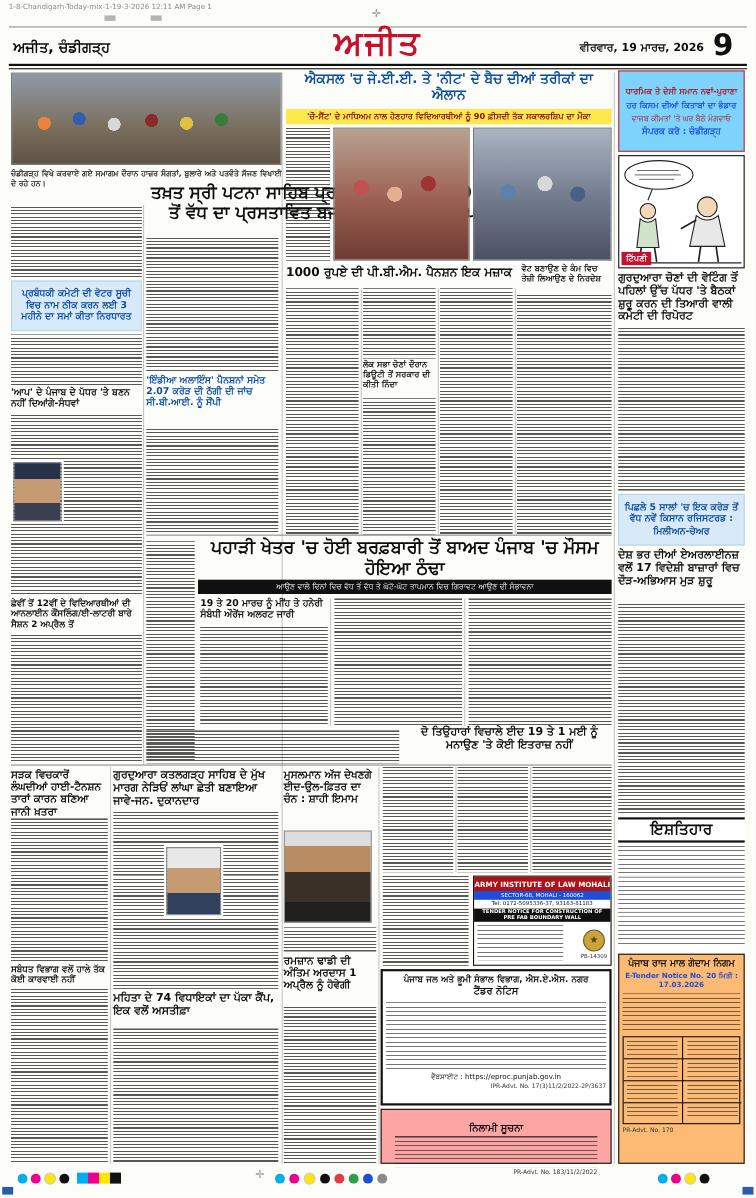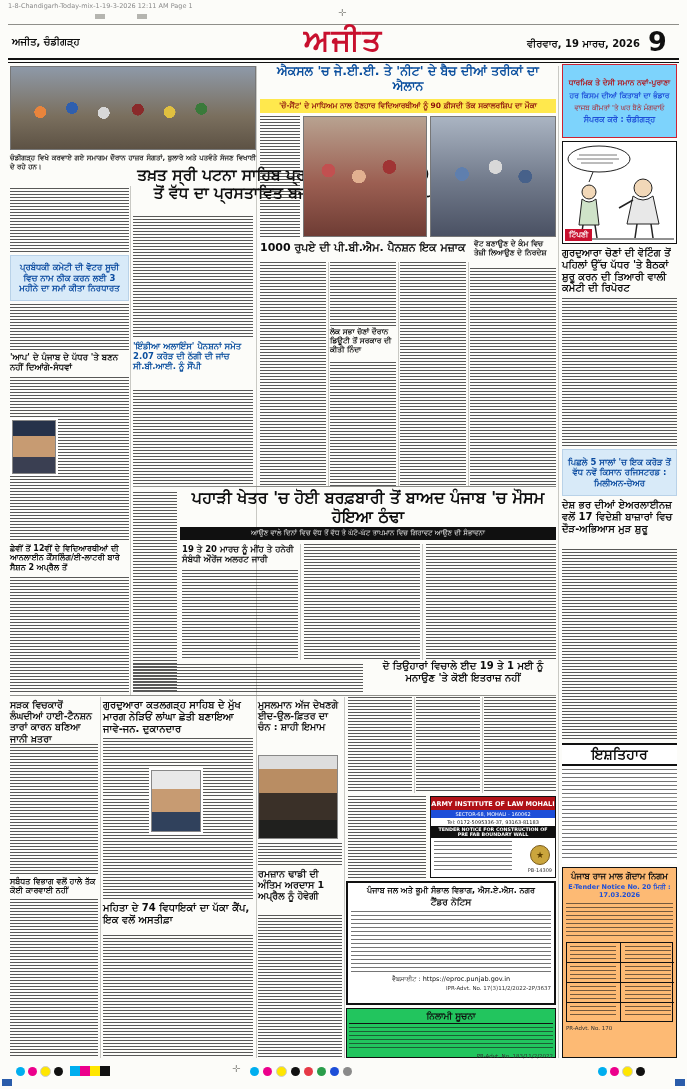--- a/index.html
+++ b/index.html
@@ -44,21 +44,21 @@
 <body>
 
 <div id="page">
 
   <div class="abs tiny" style="left:8px;top:3px;width:430px;height:10px;">1-8-Chandigarh-Today-mix-1-19-3-2026  12:11 AM  Page 1</div>
   <div class="abs" style="left:95px;top:14px;width:10px;height:5px;background:#b5b5b0;"></div>
   <div class="abs" style="left:137px;top:14px;width:10px;height:5px;background:#b5b5b0;"></div>
   <div class="abs" style="left:338px;top:7px;font-size:10px;color:#9a9a95;">✛</div>
 
   <div class="abs hr" style="left:8px;top:24px;width:671px;"></div>
-  <div class="abs hl" style="left:12px;top:36px;width:160px;font-size:10px;">ਅਜੀਤ, ਚੰਡੀਗੜ੍ਹ</div>
+  <div class="abs hl" style="left:12px;top:36px;width:160px;font-size:13px;">ਅਜੀਤ, ਚੰਡੀਗੜ੍ਹ</div>
   <div class="abs" style="left:0;top:25px;width:687px;text-align:center;font-size:30px;font-weight:800;color:var(--masthead-red);letter-spacing:2px;line-height:1;">ਅਜੀਤ</div>
   <div class="abs hl" style="left:440px;top:38px;width:200px;font-size:10px;text-align:right;">ਵੀਰਵਾਰ, 19 ਮਾਰਚ, 2026</div>
   <div class="abs" style="left:648px;top:26px;width:32px;font-size:27px;font-weight:800;color:#101010;">9</div>
   <div class="abs" style="left:8px;top:58px;width:671px;height:2px;background:#111;"></div>
   <div class="abs hr" style="left:8px;top:62px;width:671px;background:#111;"></div>
 
   <div class="abs vr" style="left:130px;top:186px;height:509px;"></div>
   <div class="abs vr" style="left:256px;top:66px;height:992px;"></div>
   <div class="abs vr" style="left:558px;top:66px;height:992px;"></div>
 
@@ -177,21 +177,21 @@
   </div>
 
   <div class="abs adborder" style="left:346px;top:881px;width:210px;height:124px;padding:3px;">
     <div class="hl center" style="font-size:8px;">ਪੰਜਾਬ ਜਲ ਅਤੇ ਭੂਮੀ ਸੰਭਾਲ ਵਿਭਾਗ, ਐਸ.ਏ.ਐਸ. ਨਗਰ</div>
     <div class="hl center" style="font-size:9px;margin-top:2px;">ਟੈਂਡਰ ਨੋਟਿਸ</div>
     <div class="g2" style="height:62px;margin-top:3px;"></div>
     <div class="center" style="font-size:6.5px;margin-top:2px;color:#111;">ਵੈੱਬਸਾਈਟ : https://eproc.punjab.gov.in</div>
     <div style="font-size:5.5px;text-align:right;color:#333;margin-top:2px;">IPR-Advt. No. 17(3)11/2/2022-2P/3637</div>
   </div>
 
-  <div class="abs" style="left:346px;top:1008px;width:210px;height:50px;border:1px solid #111;background:#22c55e;padding:2px;">
+  <div class="abs" style="left:346px;top:1008px;width:210px;height:50px;border:1px solid #111;background:#fca5a5;padding:12px;">
     <div class="hl center" style="font-size:9px;border-bottom:1px solid #111;padding-bottom:1px;">ਨਿਲਾਮੀ ਸੂਚਨਾ</div>
     <div class="g2" style="height:24px;margin-top:3px;"></div>
     <div style="font-size:5.5px;text-align:right;color:#333;margin-top:2px;">PR-Advt. No. 183/11/2/2022</div>
   </div>
 
   <div class="abs" style="left:562px;top:64px;width:115px;height:74px;background:#7dd3fc;border:1px solid #c23;padding:4px;display:flex;flex-direction:column;justify-content:center;gap:3px;text-align:center;">
     <div style="font-size:7.5px;font-weight:700;color:#b01116;">ਧਾਰਮਿਕ ਤੇ ਦੇਸੀ ਸਮਾਨ ਨਵਾਂ-ਪੁਰਾਣਾ</div>
     <div style="font-size:7.5px;font-weight:700;color:#1d4ed8;">ਹਰ ਕਿਸਮ ਦੀਆਂ ਕਿਤਾਬਾਂ ਦਾ ਭੰਡਾਰ</div>
     <div style="font-size:7px;color:#b01116;">ਵਾਜਬ ਕੀਮਤਾਂ 'ਤੇ ਘਰ ਬੈਠੇ ਮੰਗਵਾਓ</div>
     <div style="font-size:8px;font-weight:700;color:#1d4ed8;">ਸੰਪਰਕ ਕਰੋ : ਚੰਡੀਗੜ੍ਹ</div>

